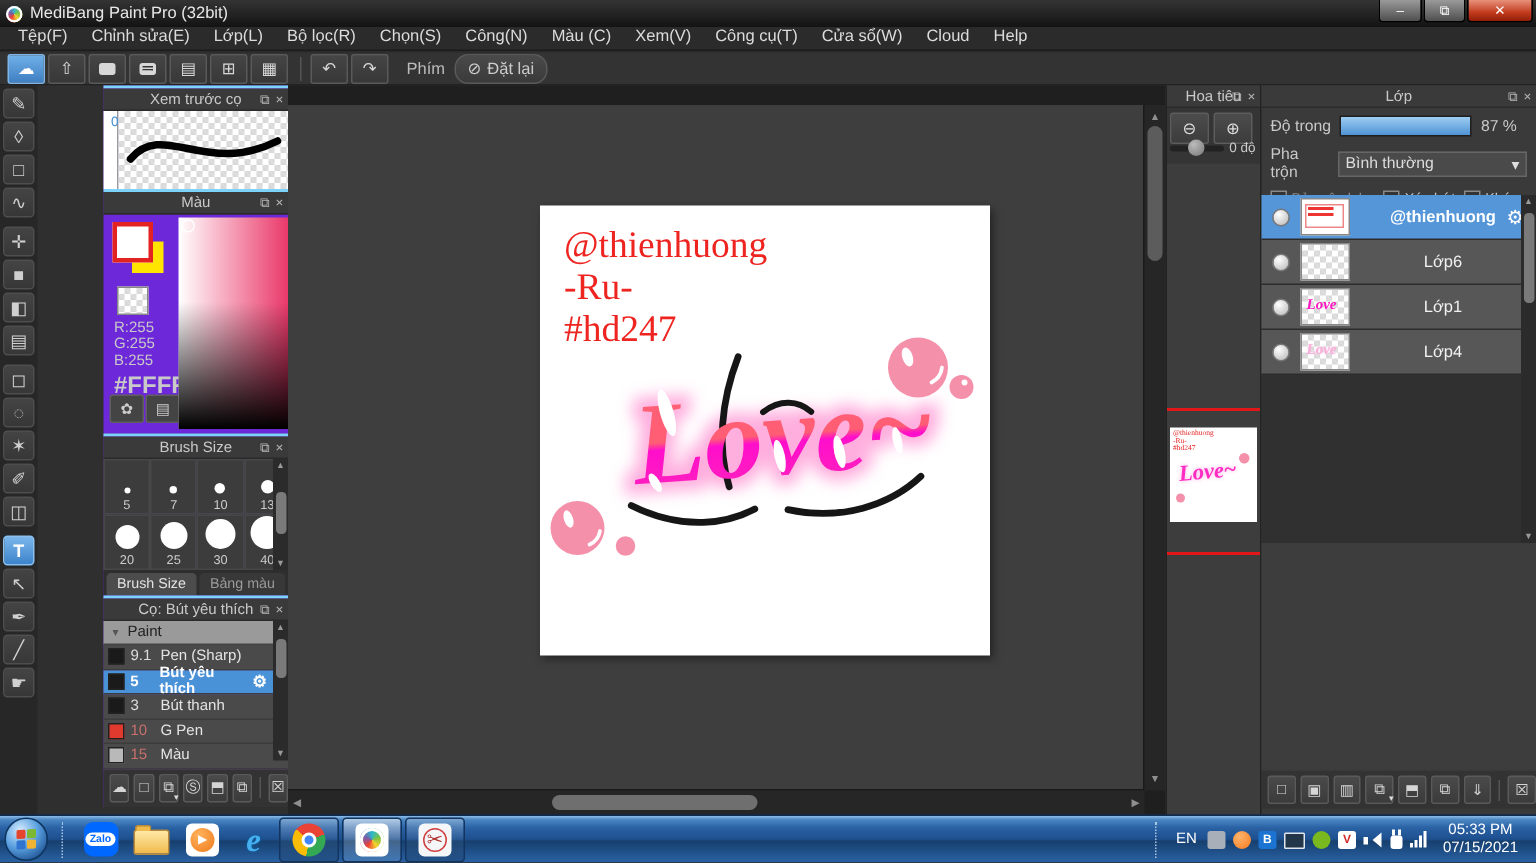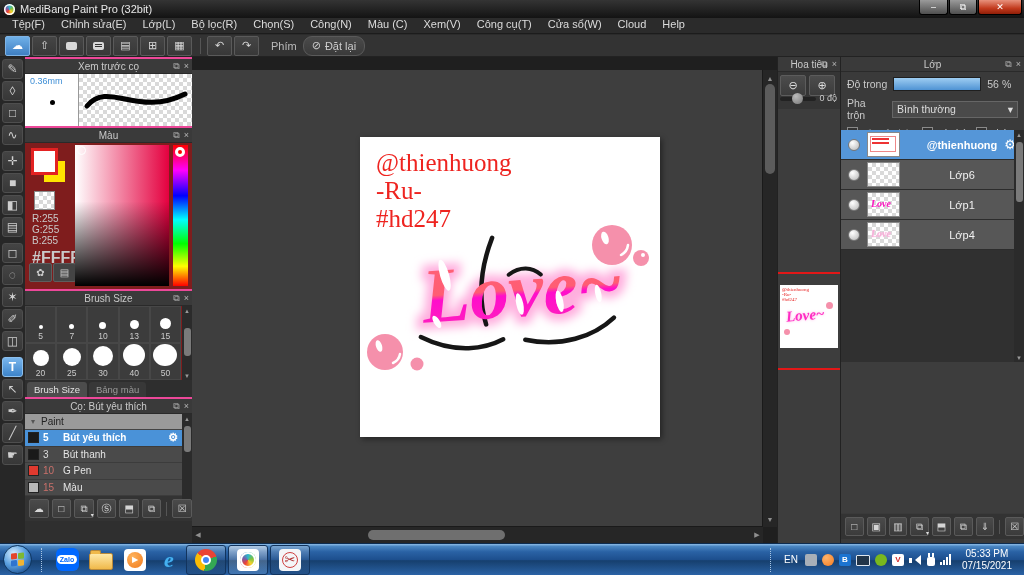--- a/index.html
+++ b/index.html
@@ -36,21 +36,21 @@
   
   #workspace{position:absolute;left:0;top:57px;width:1024px;height:486px;background:#2d2d2d;}
   
   #toolcol{position:absolute;left:0;top:0;width:25px;height:486px;background:#272727;display:flex;
     flex-direction:column;align-items:center;padding-top:2px;box-sizing:border-box;}
   .tool{width:21px;height:20px;margin-bottom:2px;background:linear-gradient(#444,#373737);border:1px solid #4e4e4e;
     border-radius:3px;display:flex;align-items:center;justify-content:center;color:#cfcfcf;font-size:12px;box-sizing:border-box;}
   .tool.selected{background:linear-gradient(#7ab6ec,#3d84ca);border-color:#8cc0ee;color:#fff;font-weight:bold;}
   
   #leftpanels{position:absolute;left:25px;top:0;width:167px;height:486px;background:#2f2f2f;}
-  .panel{border-top:2px solid #ec4899;background:#7f1d1d;box-sizing:border-box;}
+  .panel{border-top:2px solid #7dd3fc;background:#6d28d9;box-sizing:border-box;margin-left:44px;}
   .ptitle{height:14px;background:#3a3a3a;color:#c9c9c9;font-size:10px;display:flex;align-items:center;
     justify-content:center;position:relative;border-bottom:1px solid #2a2a2a;}
   .picons{position:absolute;right:3px;top:0;height:14px;display:flex;align-items:center;gap:4px;color:#b5b5b5;font-size:9px;}
   .checker{background-color:#fff;background-image:linear-gradient(45deg,#d9d9d9 25%,transparent 25%,transparent 75%,#d9d9d9 75%),
     linear-gradient(45deg,#d9d9d9 25%,transparent 25%,transparent 75%,#d9d9d9 75%);background-size:8px 8px;background-position:0 0,4px 4px;}
   
   #bp-content{height:52px;display:flex;position:relative;}
   #bp-left{width:53px;background:#fff;border-right:1px solid #999;position:relative;}
   #bp-size{position:absolute;left:5px;top:2px;color:#3f8fd6;font-size:9px;}
   #bp-dot{position:absolute;left:25px;top:26px;width:5px;height:5px;border-radius:50%;background:#000;}
@@ -414,20 +414,25 @@
         <span class="picons">
             <span>⧉</span>
             <span>×</span>
           </span>
       </div>
       <div id="brush-rows">
           <div class="br-head">
             <span class="sort">▾</span>
             <span>Paint</span>
           </div>
+          <div class="br-row">
+            <span class="br-swatch" style="background: rgb(26, 26, 26);"></span>
+            <span class="br-size" style="color: rgb(220, 220, 220);">9.1</span>
+            <span>Pen (Sharp)</span>
+          </div>
           <div class="br-row selected">
             <span class="br-swatch" style="background: rgb(26, 26, 26);"></span>
             <span class="br-size" style="color: rgb(255, 255, 255);">5</span>
             <span>Bút yêu thích</span>
             <span class="br-gear">⚙</span>
           </div>
           <div class="br-row">
             <span class="br-swatch" style="background: rgb(26, 26, 26);"></span>
             <span class="br-size" style="color: rgb(220, 220, 220);">3</span>
             <span>Bút thanh</span>
@@ -573,21 +578,21 @@
     <div class="ptitle">
       <span>Lớp</span>
       <span class="picons">
           <span>⧉</span>
           <span>×</span>
         </span>
     </div>
     <div class="lrow" style="margin-top:5px;">
       <span>Độ trong</span>
       <span id="opacity-bar"></span>
-      <span>56 %</span>
+      <span>87 %</span>
     </div>
     <div class="lrow" style="margin-top:6px;">
       <span>Pha trộn</span>
       <span id="blend-select">
         <span>Bình thường</span>
         <span>▾</span>
       </span>
     </div>
     <div class="lrow" style="margin-top:6px;font-size:9.5px;">
       <span class="chk"></span>

